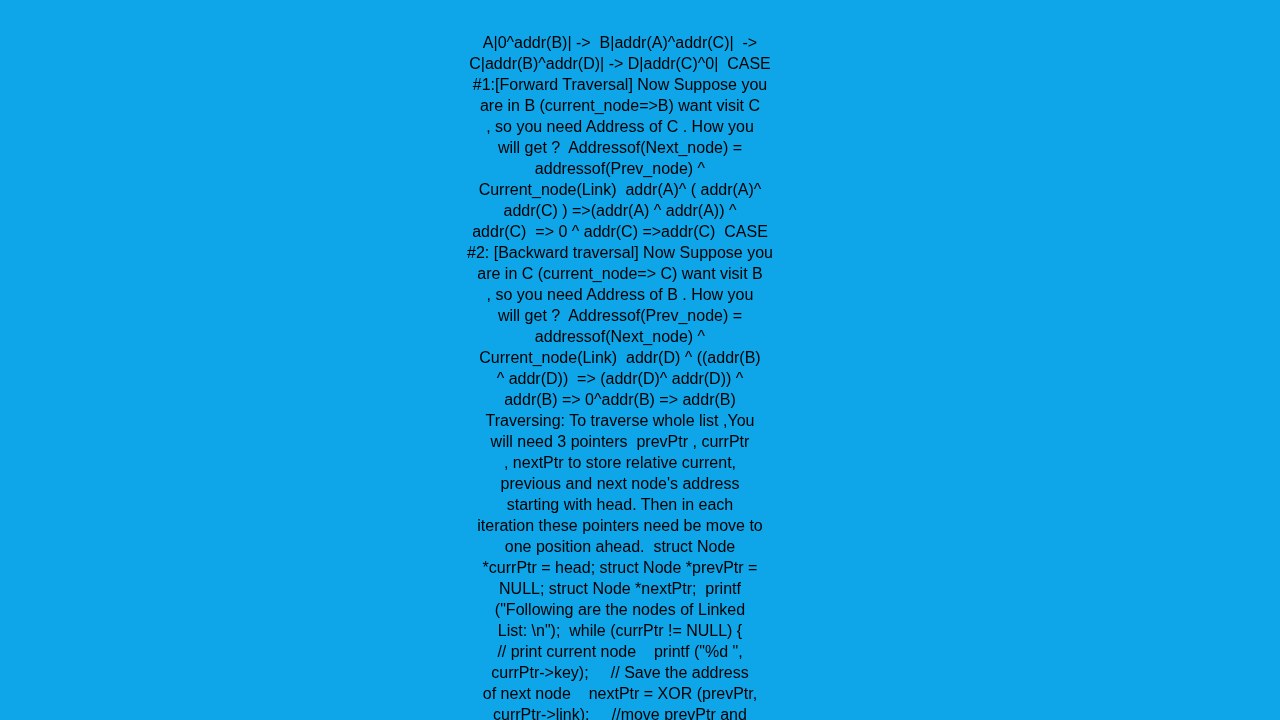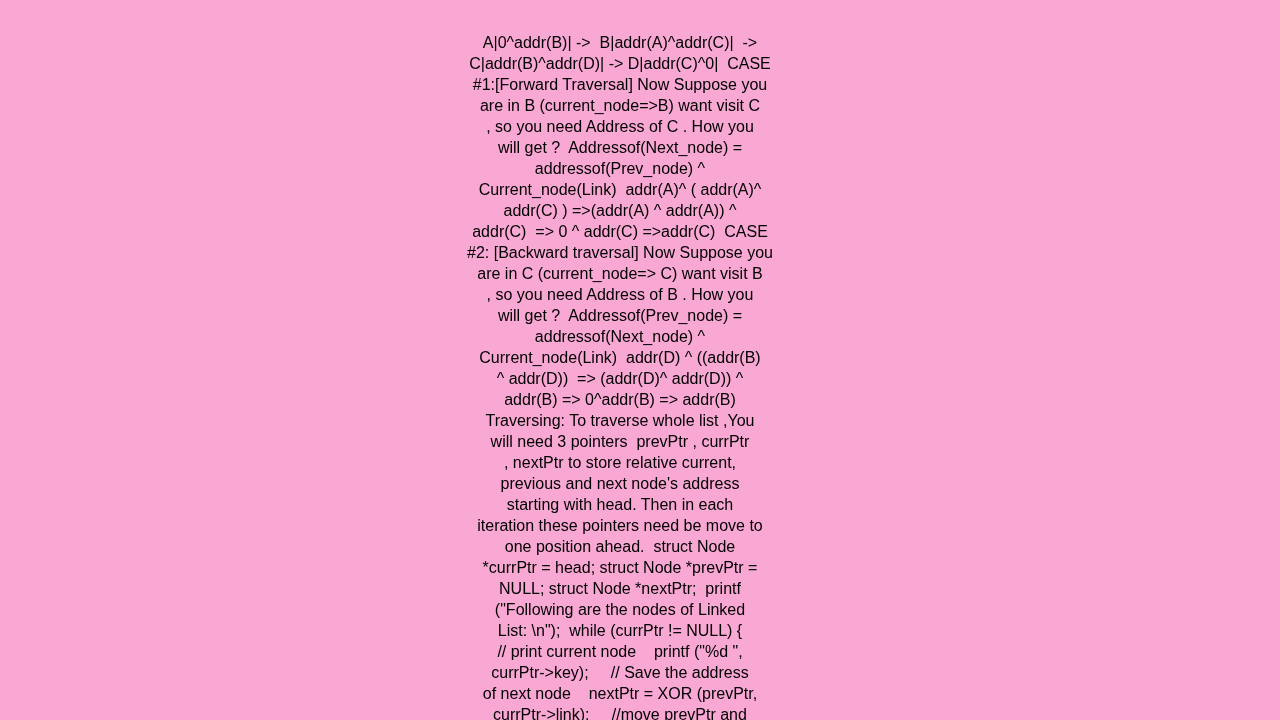--- a/index.html
+++ b/index.html
@@ -17,21 +17,21 @@
   }
 
   
   #text-viewport {
     position: absolute;
     left: 0;
     top: 0;
     width: 1280px;
     height: 720px;
     overflow: hidden;
-    background: #f9a8d4;
+    background: #0ea5e9;
   }
 
   #text-column {
     position: absolute;
     left: 448px;
     width: 344px;
     
     top: -10px;
     text-align: center;
     color: #000000;

